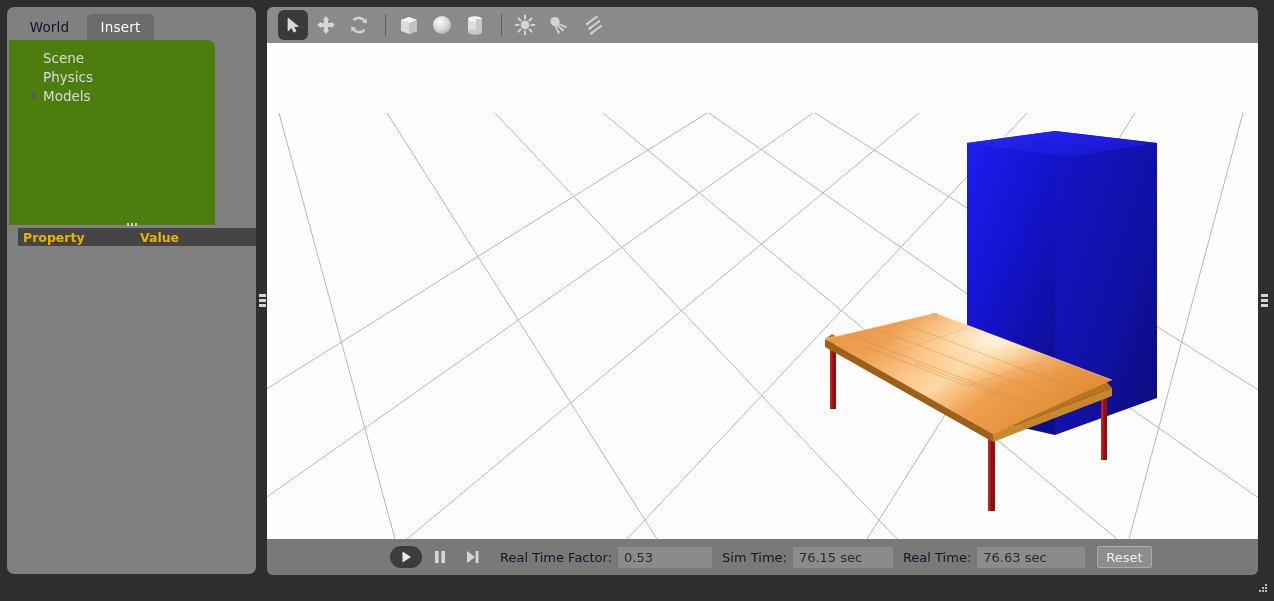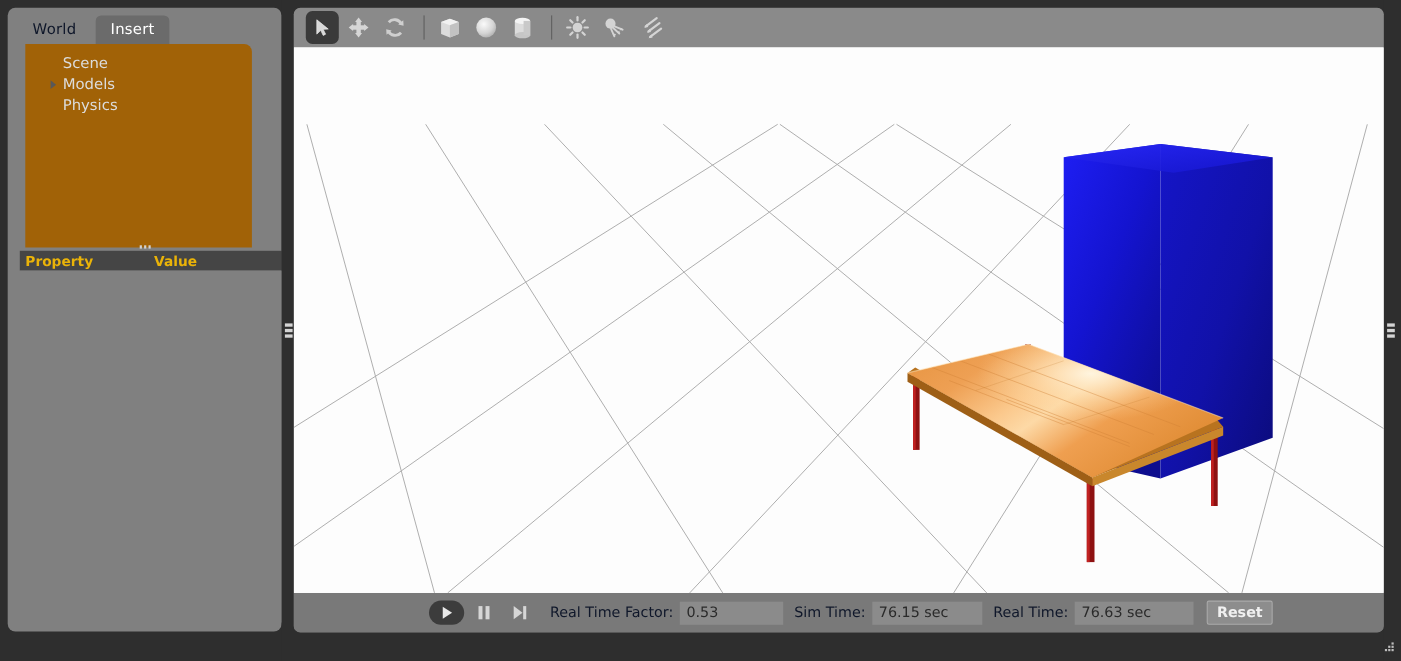--- a/index.html
+++ b/index.html
@@ -63,25 +63,25 @@
     left: 80px;
     width: 67px;
     background: #6b6b6b;
     border-top-left-radius: 5px;
     border-top-right-radius: 5px;
     color: #ffffff;
   }
 
   #tree-area {
     position: absolute;
-    left: 16px;
+    left: 2px;
     top: 33px;
     width: 206px;
     height: 185px;
-    background: #a16207;
+    background: #4d7c0f;
     border-top-right-radius: 7px;
     padding-top: 8px;
   }
 
   .tree-item {
     position: relative;
     height: 19px;
     display: flex;
     align-items: center;
     font-size: 13.5px;
@@ -272,21 +272,20 @@
     padding: 0 8px;
     background: #8d8d8d;
     border: 1px solid #aaaaaa;
     border-radius: 2px;
     color: #f0f0f0;
     font-size: 13px;
     display: flex;
     align-items: center;
     cursor: pointer;
     user-select: none;
-    font-weight: bold;
   }
 
   
   #resize-grip {
     position: absolute;
     right: 4px; bottom: 3px;
     width: 16px; height: 16px;
     cursor: nwse-resize;
   }
 </style>
@@ -303,26 +302,26 @@
       </div>
       <div class="tab inactive">
         <span>Insert</span>
       </div>
     </div>
 
     <div id="tree-area">
       <div class="tree-item">
         <span class="tree-label">Scene</span>
       </div>
+      <div class="tree-item">
+        <span class="tree-label">Physics</span>
+      </div>
       <div class="tree-item has-arrow">
         <span class="tree-arrow"></span>
         <span class="tree-label">Models</span>
-      </div>
-      <div class="tree-item">
-        <span class="tree-label">Physics</span>
       </div>
     </div>
 
     <div id="panel-hsplit">
       <span class="dots">
           <i></i>
           <i></i>
           <i></i>
         </span>
     </div>

